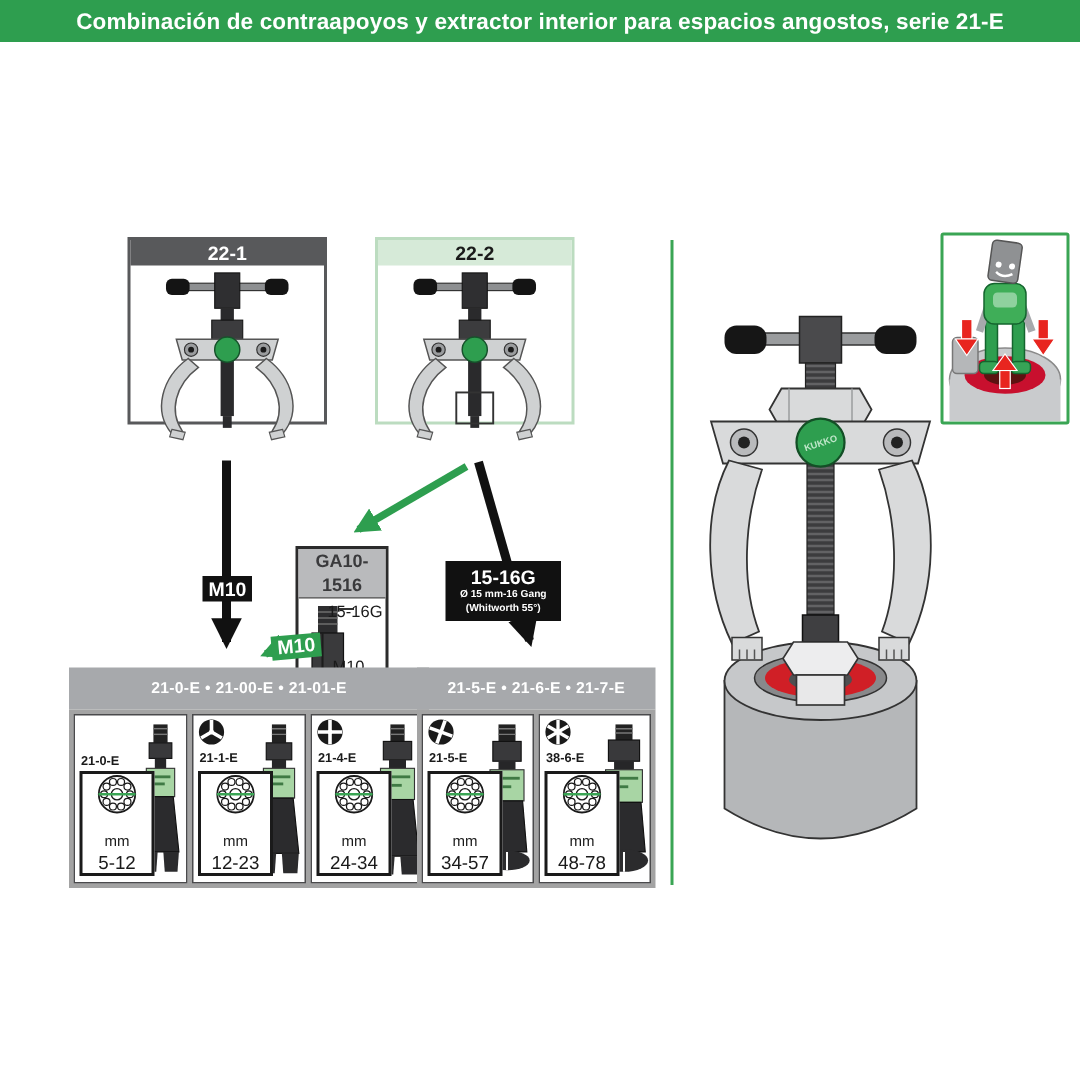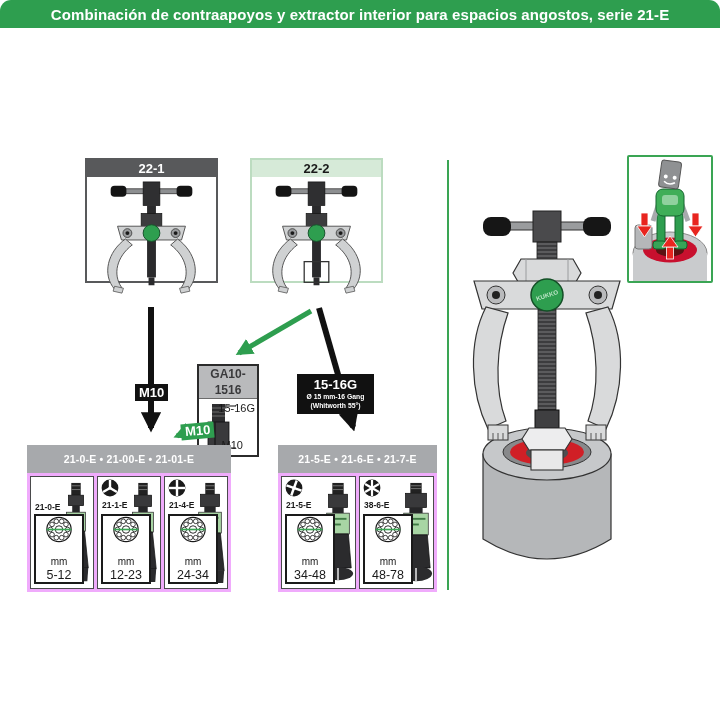--- a/index.html
+++ b/index.html
@@ -1,17 +1,17 @@
 <!DOCTYPE html>
 <html><head>
 <meta charset="utf-8">
 <style>
   html,body{margin:0;padding:0;background:#fff;}
   body{width:720px;height:720px;font-family:"Liberation Sans",sans-serif;-webkit-font-smoothing:antialiased;}
-  .canvas{position:relative;width:720px;height:720px;overflow:hidden;background:#fff;border-radius:11px;}
+  .canvas{position:relative;width:720px;height:720px;overflow:hidden;background:#fff;}
 
   .title-bar{position:absolute;left:0;top:120;width:720px;height:28px;background:#2E9E4F;
     display:flex;align-items:center;justify-content:center;z-index:2;}
   .title-bar span{color:#fff;font-weight:bold;font-size:15px;letter-spacing:.1px;}
 
   .product-box{position:absolute;width:133px;height:125px;background:#fff;box-sizing:border-box;z-index:2;}
   .pb1{left:85px;top:158px;border:2px solid #58595b;}
   .pb2{left:250px;top:158px;border:2px solid #bcdcc0;text-align:center;}
   .pb-header{height:17px;display:flex;align-items:center;justify-content:center;
     font-weight:bold;font-size:13px;}
@@ -33,26 +33,26 @@
   .ga-body{position:relative;height:56px;}
   .ga-top-label{position:absolute;right:2px;top:3px;font-size:11px;color:#1a1a1a;}
   .ga-bottom-label{position:absolute;right:14px;bottom:4px;font-size:11px;color:#1a1a1a;}
 
   .thread-box{position:absolute;left:297px;top:374px;width:77px;background:#111;color:#fff;
     text-align:center;padding:3px 1px 4px;box-sizing:border-box;z-index:2;}
   .thread-box .t1{font-weight:bold;font-size:13px;line-height:15px;}
   .thread-box .t2,.thread-box .t3{font-weight:bold;font-size:6.8px;line-height:9px;}
 
   .table{position:absolute;top:445px;box-sizing:border-box;z-index:2;}
-  .table-left{left:27px;width:204px;}
+  .table-left{left:46px;width:240px;}
   .table-right{left:278px;width:159px;}
   .table-header{background:#a7a9ac;color:#fff;font-weight:bold;font-size:10.5px;
     height:28px;display:flex;flex-direction:column;align-items:center;justify-content:center;
     line-height:13px;letter-spacing:.2px;}
-  .table-body{background:#f0abfc;padding:3px;display:flex;gap:3px;height:113px;}
+  .table-body{background:#a3a3a3;padding:3px;display:flex;gap:3px;height:113px;}
   .tcol{position:relative;flex:1;background:#fff;border:1px solid #4a4a4c;}
   .jaw{position:absolute;left:3px;top:2px;width:18px;height:18px;}
   .models{position:absolute;left:4px;top:22px;font-weight:bold;font-size:8.5px;
     line-height:12px;color:#1a1a1a;}
   .tcol.noicon .models{top:24px;}
   .extractor{position:absolute;right:0;top:3px;height:106px;width:34px;}
   .mmbox{position:absolute;left:3px;bottom:4px;width:50px;height:70px;border:2px solid #1a1a1a;
     background:#fff;box-sizing:border-box;display:flex;flex-direction:column;
     align-items:center;justify-content:center;gap:1px;}
   .mmbox .unit{font-size:10px;color:#1a1a1a;margin-top:12px;}
@@ -364,21 +364,21 @@
                 <circle cx="6.5" cy="18" r="3.1"></circle>
                 <circle cx="8.7" cy="11.2" r="3.1"></circle>
                 <circle cx="14.4" cy="7.1" r="3.1"></circle>
                 <circle cx="21.6" cy="7.1" r="3.1"></circle>
                 <circle cx="27.3" cy="11.2" r="3.1"></circle>
             </g>
             <circle cx="18" cy="18" r="5" fill="#fff" stroke="#1a1a1a" stroke-width="1.2"></circle>
             <rect x="1.5" y="16.9" width="33" height="2.2" fill="#3aa554"></rect>
           </svg>
           <div class="unit">mm</div>
-          <div class="range">34-48</div>
+          <div class="range">34-57</div>
         </div>
       </div>
 
       <div class="tcol">
         <svg class="jaw" viewBox="0 0 18 18">
           <circle cx="9" cy="9" r="8.4" fill="#1a1a1a"></circle>
           <g stroke="#fff" stroke-width="2.2">
             <line x1="9" y1="1" x2="9" y2="17"></line>
             <line x1="2.1" y1="5" x2="15.9" y2="13"></line>
             <line x1="2.1" y1="13" x2="15.9" y2="5"></line>

